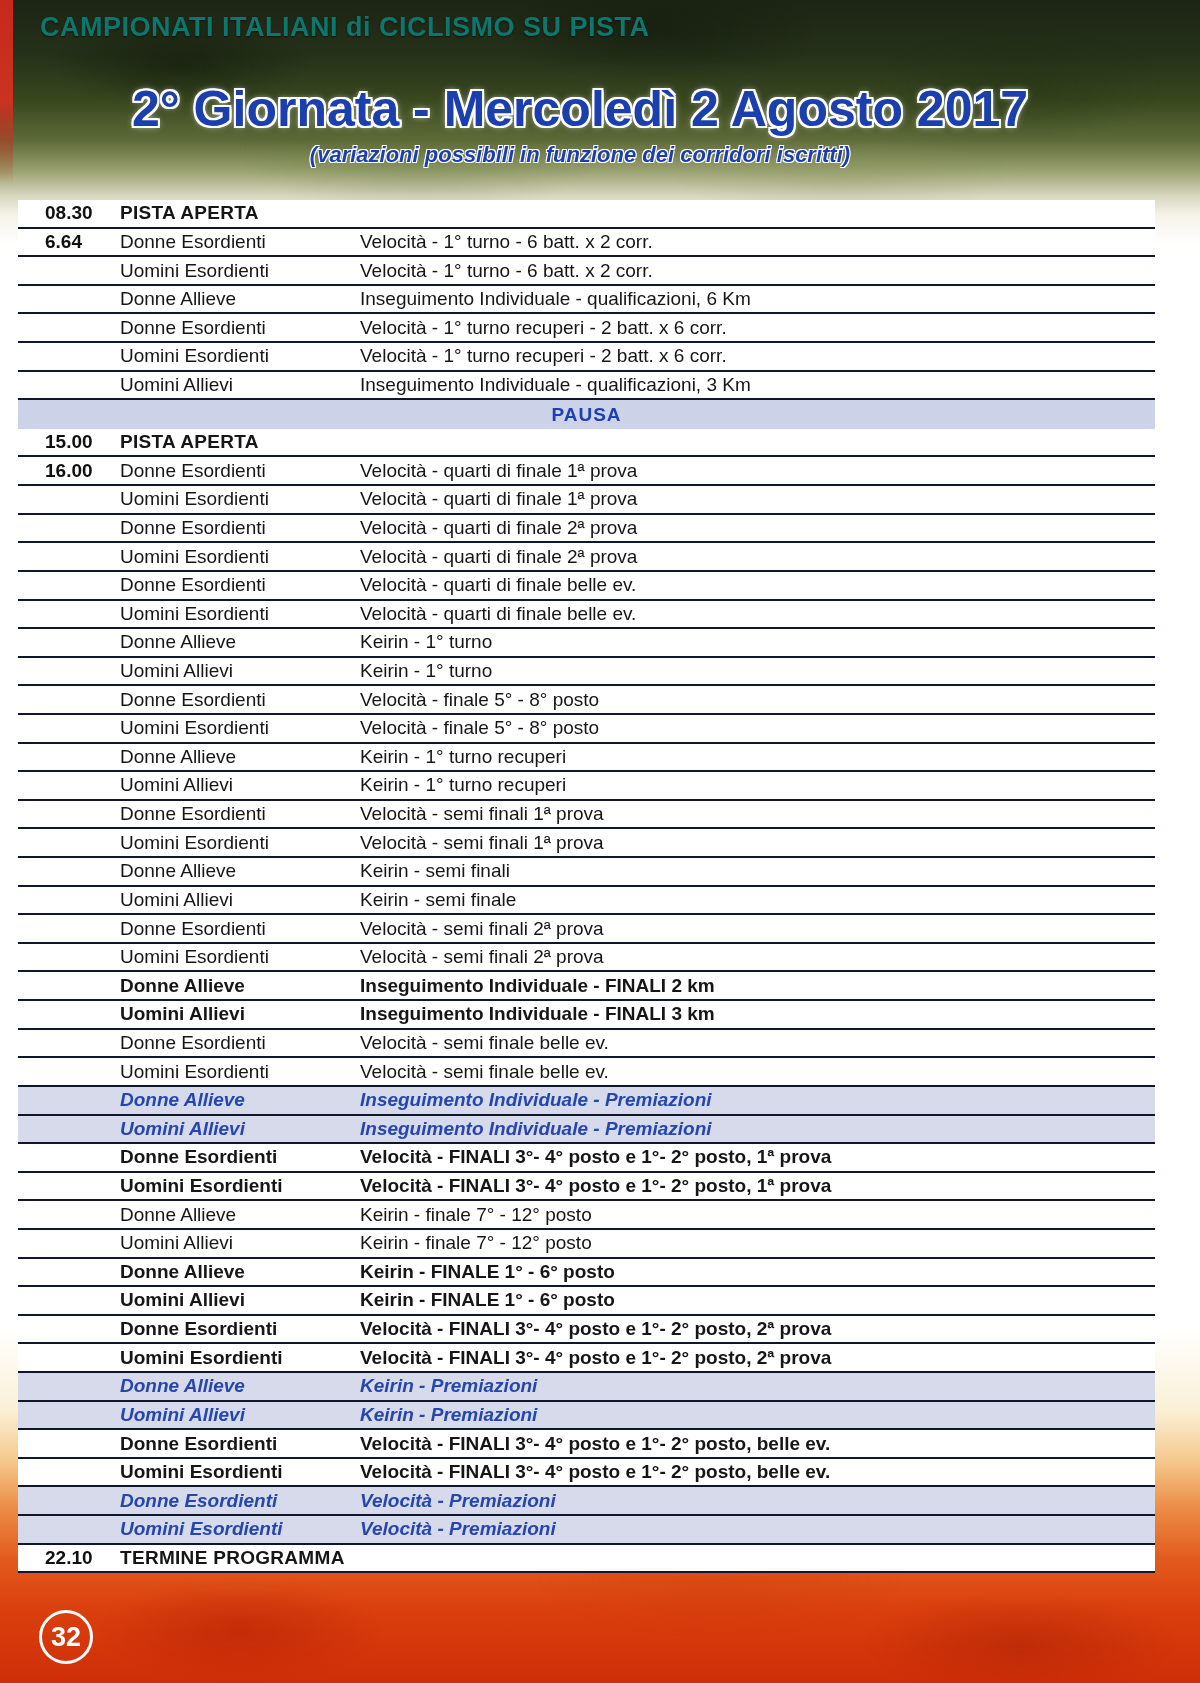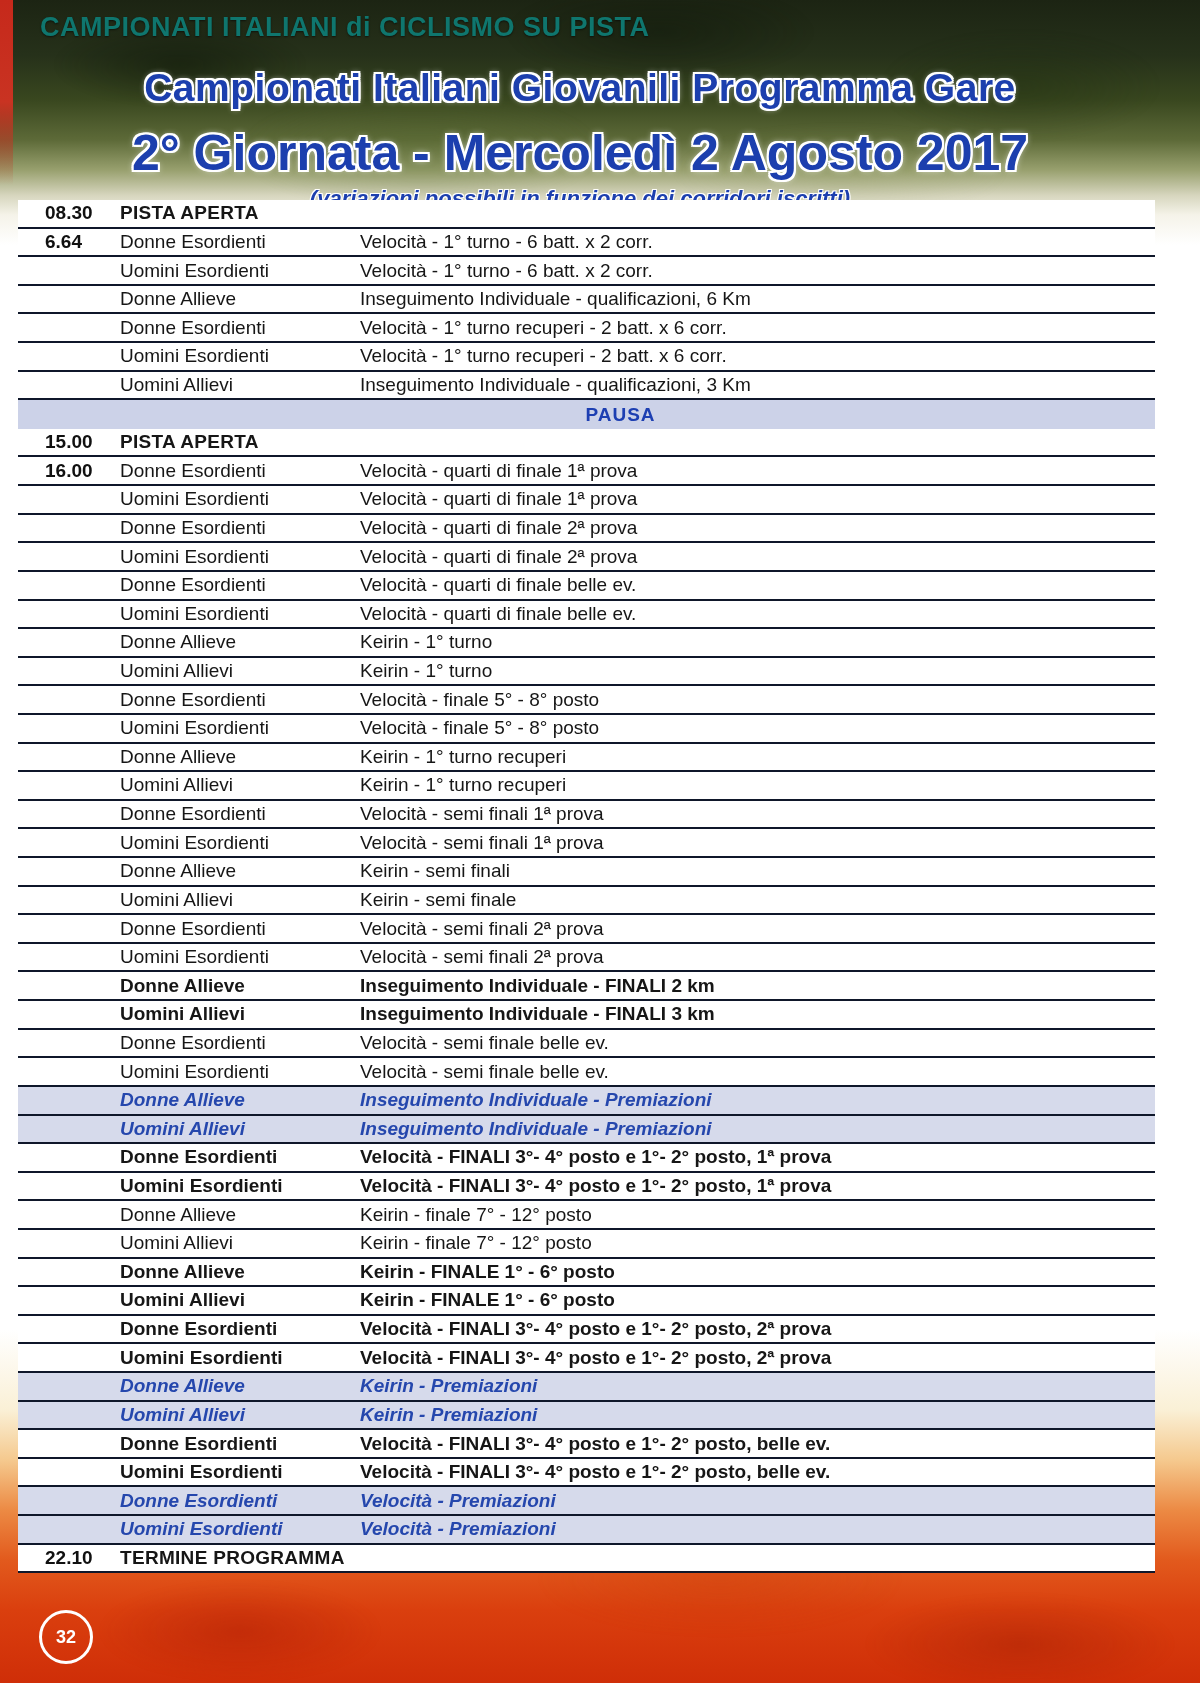--- a/index.html
+++ b/index.html
@@ -52,38 +52,37 @@
   .cat{left:102px;}
   .event{left:342px;}
   .pausa{display:none;}
 
   .s-session .cat{font-weight:bold;letter-spacing:.3px;text-align:right;}
   .s-bold .cat,.s-bold .event{font-weight:bold;}
   .s-premiazioni{background:#d6daeb;}
   .s-premiazioni .cat,.s-premiazioni .event{color:#2547ad;font-weight:bold;font-style:italic;}
   .s-pausa{background:#ccd2e8;border-bottom:none;}
   .s-pausa .pausa{display:block;left:0;width:100%;text-align:center;
-    color:#1d3fb2;font-weight:bold;letter-spacing:1px;padding-left:34px;}
+    color:#1d3fb2;font-weight:bold;letter-spacing:1px;}
 
   .page-circle{position:absolute;left:39px;top:1610px;width:54px;height:54px;
     border:3px solid #fff;border-radius:50%;box-sizing:border-box;
     display:flex;align-items:center;justify-content:center;
-    color:#fff;font-size:18px;font-weight:bold;}
+    color:#fff;font-size:27px;font-weight:bold;}
 </style>
 </head>
 <body>
 
 <div class="head-texture"></div>
 <div class="foot-texture"></div>
 <div class="left-stripe"></div>
 
 <div class="kicker">CAMPIONATI ITALIANI di CICLISMO SU PISTA</div>
 
 <div class="titles">
-  <div class="title1">Campionati Italiani Giovanili Programma Gare</div>
   <div class="title2">2° Giornata - Mercoledì 2 Agosto 2017</div>
   <div class="subtitle">(variazioni possibili in funzione dei corridori iscritti)</div>
 </div>
 
 <div class="table">
     <div class="row s-session">
     <span class="cell time">08.30</span>
     <span class="cell cat">PISTA APERTA</span>
     <span class="cell event"></span>
 

